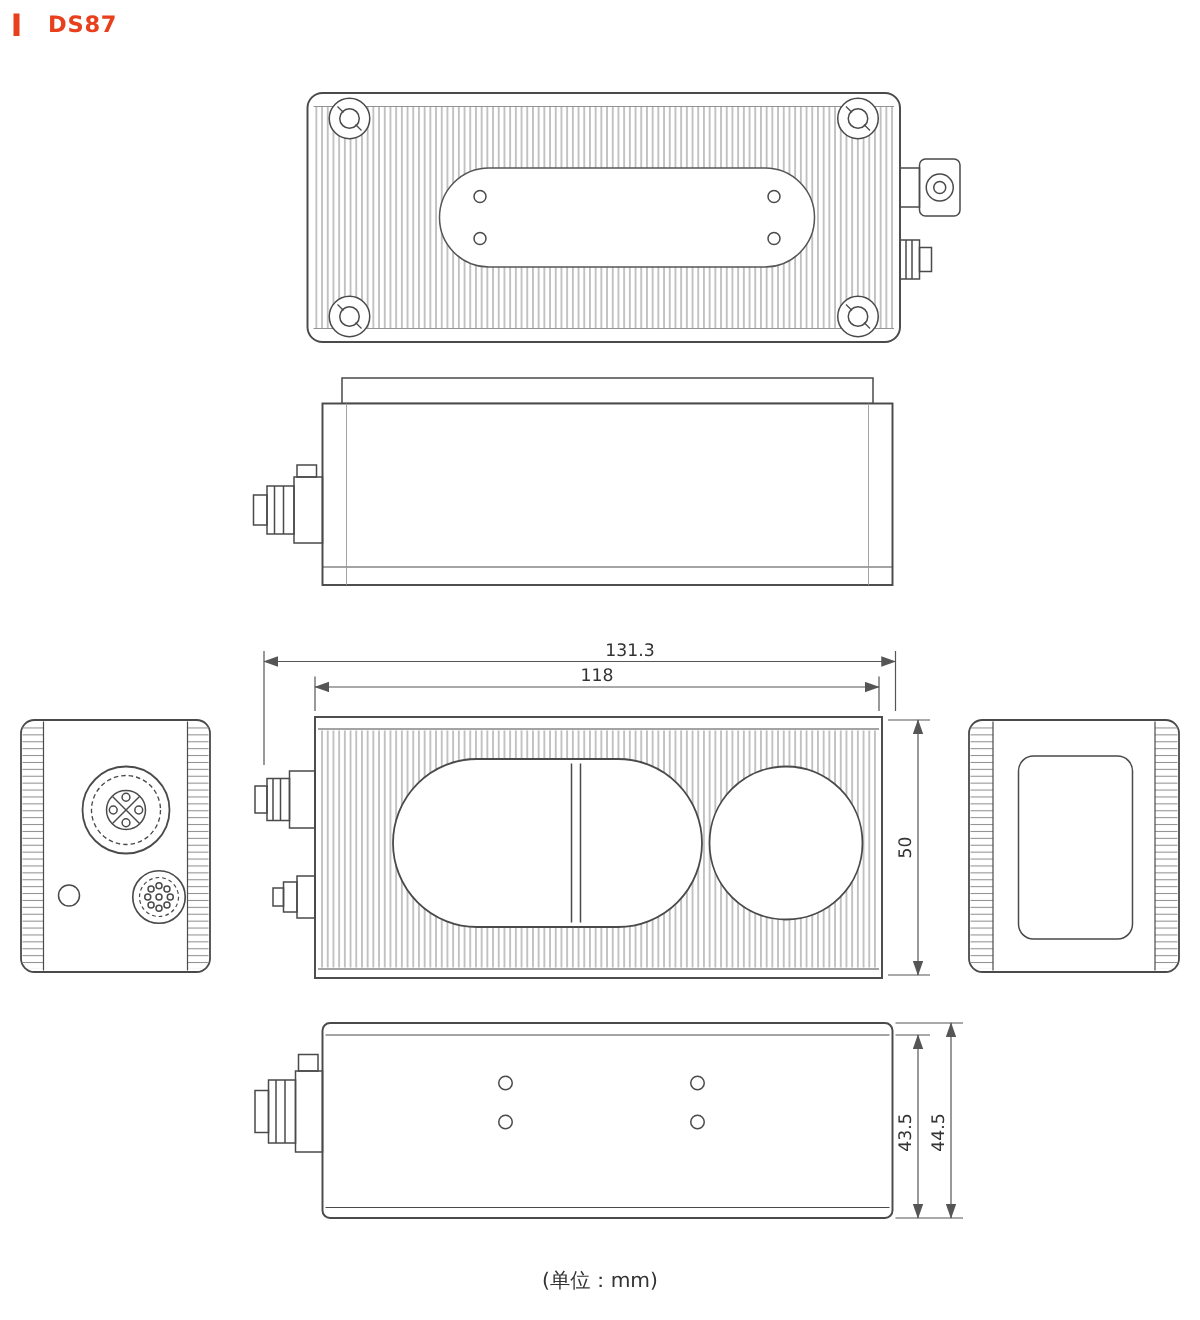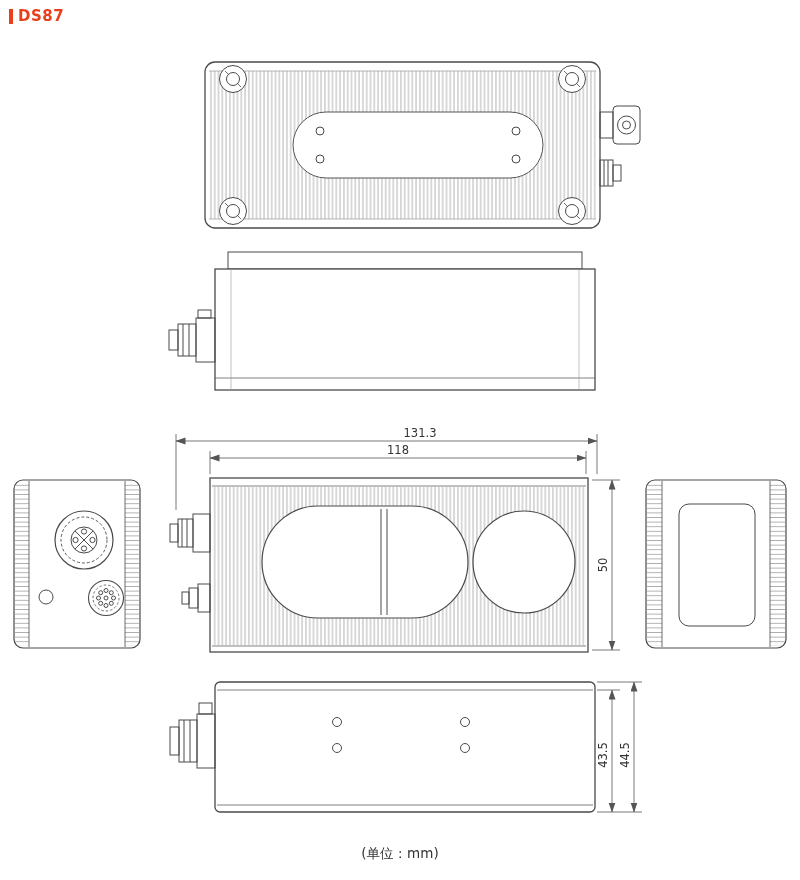--- a/index.html
+++ b/index.html
@@ -4,21 +4,21 @@
 <style>
   html, body { margin: 0; padding: 0; }
   body {
     width: 800px; height: 880px;
     background: #ffffff;
     position: relative;
     font-family: "DejaVu Sans", sans-serif;
   }
   .header {
     position: absolute; top: 7px; left: 9px;
-    display: flex; align-items: center; gap: 5px;
+    display: flex; align-items: center; gap: 19px;
     z-index: 2;
   }
   .header .bar { width: 4px; height: 15px; background: #E8401C; }
   .header .model {
     color: #E8401C; font-weight: bold; font-size: 15px;
     letter-spacing: 0.5px;
   }
   svg.drawing { position: absolute; top: 0; left: 0; }
   svg text { font-family: "DejaVu Sans", sans-serif; fill: #333; }
   .dim-text { font-size: 11.5px; }

